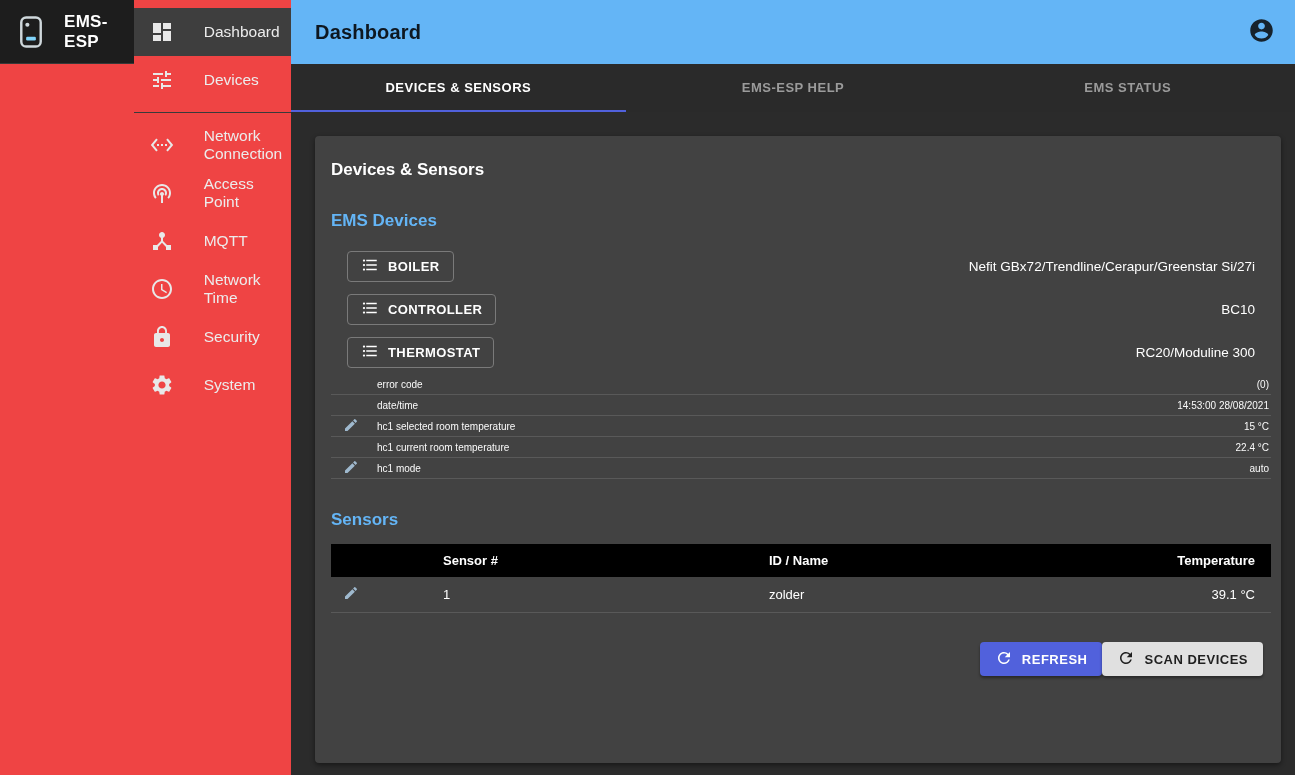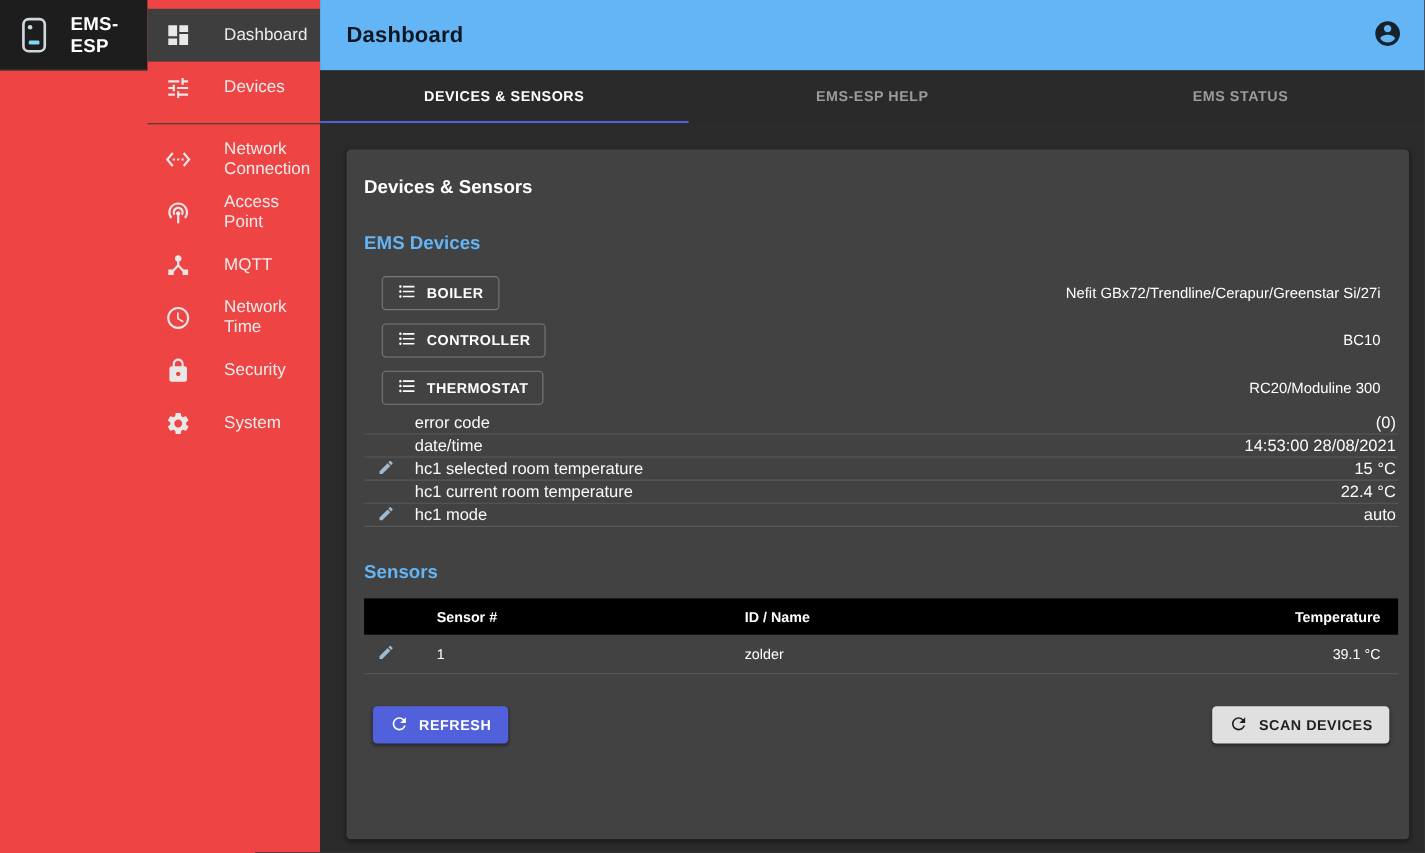--- a/index.html
+++ b/index.html
@@ -69,40 +69,40 @@
   }
   .device-btn svg { fill:#fff; }
   .device-val { font-size:13.5px; color:#fff; }
 
   
   .detail-header {
     margin-top:23px; height:37px; background:#6e8798; border-radius:4px 4px 0 0;
     display:flex; align-items:center; padding:0 12px; font-size:15px; color:#fff;
   }
   .drow {
-    display:flex; align-items:center; height:21px; font-size:15px;
+    display:flex; align-items:center; height:21px; font-size:10px;
     border-bottom:1px solid rgba(255,255,255,.12); padding-left:12px;
   }
   .edit-slot { width:34px; display:flex; align-items:center; }
   .edit-btn { background:transparent; border:none; cursor:pointer; padding:0; display:flex; }
   .edit-btn svg { fill:#9fb9ce; }
   .drow-label { flex:1; color:#fafafa; }
   .drow-value { color:#fafafa; padding-right:2px; }
 
   
   .stable { width:100%; }
-  .srow { display:grid; grid-template-columns:46px 280px 1fr 200px; align-items:center; }
+  .srow { display:grid; grid-template-columns:46px 280px 1fr 200px; align-items:center;gap:46px; }
   .srow.head { background:#000; height:33px; font-size:13px; font-weight:bold; }
   .srow.body { height:36px; font-size:13px; border-bottom:1px solid rgba(255,255,255,.12); }
   .scell { padding-left:20px; }
   .scell.right { text-align:right; padding-right:16px; padding-left:0; }
   .srow .edit-slot { padding-left:12px; }
 
   
-  .actions { display:flex; justify-content:space-between; align-items:center; margin-top:29px; padding:0 8px; }
+  .actions { display:flex; justify-content:flex-end; align-items:center; margin-top:29px; padding:0 8px; }
   .btn {
     display:inline-flex; align-items:center; gap:9px; height:34px; padding:0 15px;
     border:none; border-radius:4px; font-family:inherit; font-size:13px; font-weight:bold;
     letter-spacing:.5px; cursor:pointer; box-shadow:0 2px 3px rgba(0,0,0,.4);
   }
   .btn.primary { background:#5161dc; color:#fff; }
   .btn.primary svg { fill:#fff; }
   .btn.light { background:#e0e0e0; color:#1f1f1f; }
   .btn.light svg { fill:#1f1f1f; }
 </style>

